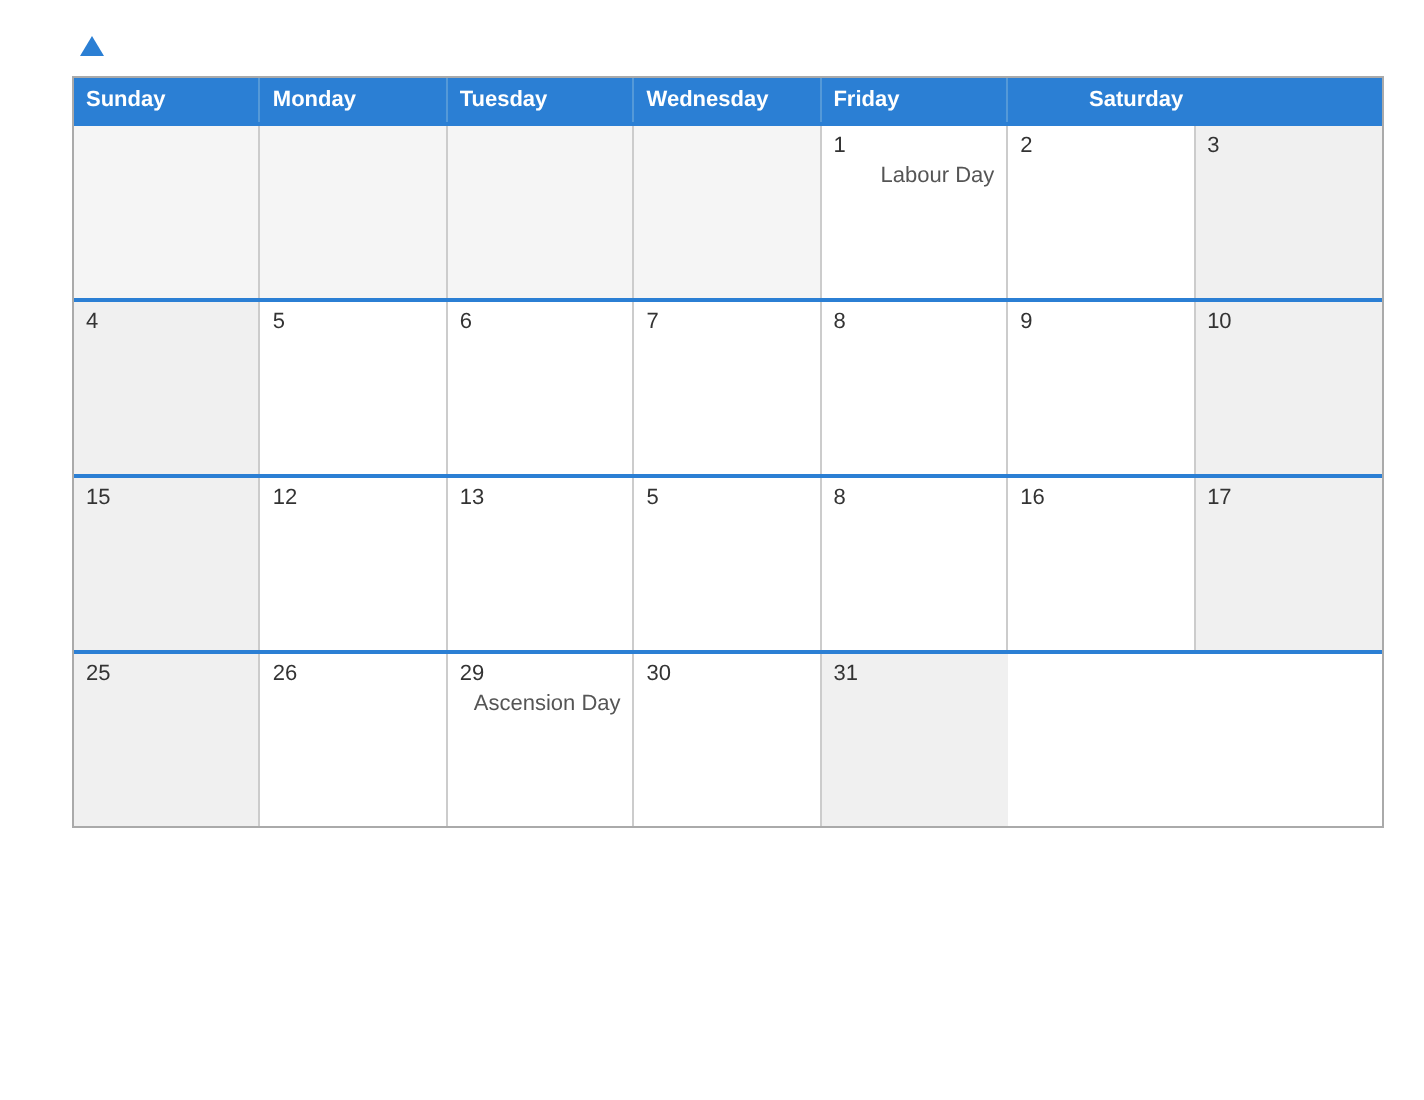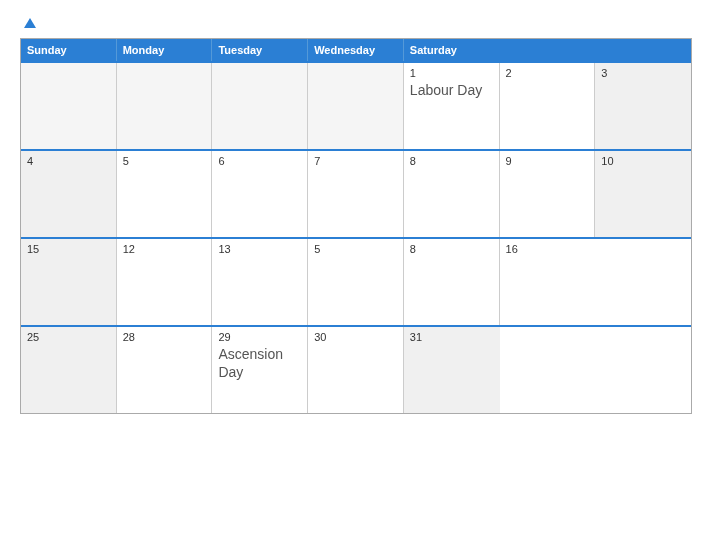--- a/index.html
+++ b/index.html
@@ -6,21 +6,21 @@
     body {
       width: 712px;
       height: 550px;
       background: #fff;
       font-family: Arial, sans-serif;
       overflow: hidden;
     }
     .page {
       width: 712px;
       height: 432px;
-      padding: 18px 20px 18px 20px;
+      padding: 18px 20px 18px 36px;
       display: flex;
       flex-direction: column;
     }
     .header {
       display: flex;
       align-items: center;
       justify-content: space-between;
       margin-bottom: 10px;
     }
     .logo {
@@ -80,20 +80,21 @@
     .cal-header-cell {
       padding: 5px 6px;
       color: #fff;
       font-size: 11px;
       font-weight: bold;
       border-right: 1px solid #5499d8;
       text-align: left;
     }
     .cal-header-cell:last-child {
       border-right: none;
+      text-align: right;
     }
     .cal-body {
       flex: 1;
       display: flex;
       flex-direction: column;
     }
     .cal-week {
       display: grid;
       grid-template-columns: repeat(7, 1fr);
       flex: 1;
@@ -116,23 +117,24 @@
     .cal-cell.shaded {
       background: #f0f0f0;
     }
     .day-number {
       font-size: 11px;
       color: #333;
       font-weight: normal;
       margin-bottom: 2px;
     }
     .event-label {
-      font-size: 14px;
+      font-size: 11px;
       color: #555;
       line-height: 1.3;
+      text-align: right;
     }
   </style>
 </head>
 <body>
 
 <div class="page">
   <div class="header">
     <div class="logo">
       <span class="logo-general"></span>
       <span class="logo-blue">
@@ -144,20 +146,21 @@
     <div class="country"></div>
   </div>
 
   <div class="calendar">
     <div class="cal-header-row">
 
     <div class="cal-header-cell">Sunday</div>
         <div class="cal-header-cell">Monday</div>
         <div class="cal-header-cell">Tuesday</div>
         <div class="cal-header-cell">Wednesday</div>
+        <div class="cal-header-cell">Friday</div>
         <div class="cal-header-cell">Saturday</div>
       </div>
     <div class="cal-body">
 
     <div class="cal-week">
           <div class="cal-cell empty"></div>
           <div class="cal-cell empty"></div>
           <div class="cal-cell empty"></div>
           <div class="cal-cell empty"></div>
           <div class="cal-cell">
@@ -206,27 +209,30 @@
           </div>
           <div class="cal-cell">
             <div class="day-number">5</div>
           </div>
           <div class="cal-cell">
             <div class="day-number">8</div>
           </div>
           <div class="cal-cell">
             <div class="day-number">16</div>
           </div>
+          <div class="cal-cell shaded">
+            <div class="day-number">17</div>
+          </div>
         </div>
         <div class="cal-week">
           <div class="cal-cell shaded">
             <div class="day-number">25</div>
           </div>
           <div class="cal-cell">
-            <div class="day-number">28</div>
+            <div class="day-number">26</div>
           </div>
           <div class="cal-cell">
             <div class="day-number">29</div>
             <div class="event-label">Ascension Day</div>
           </div>
           <div class="cal-cell">
             <div class="day-number">30</div>
           </div>
           <div class="cal-cell shaded">
             <div class="day-number">31</div>

